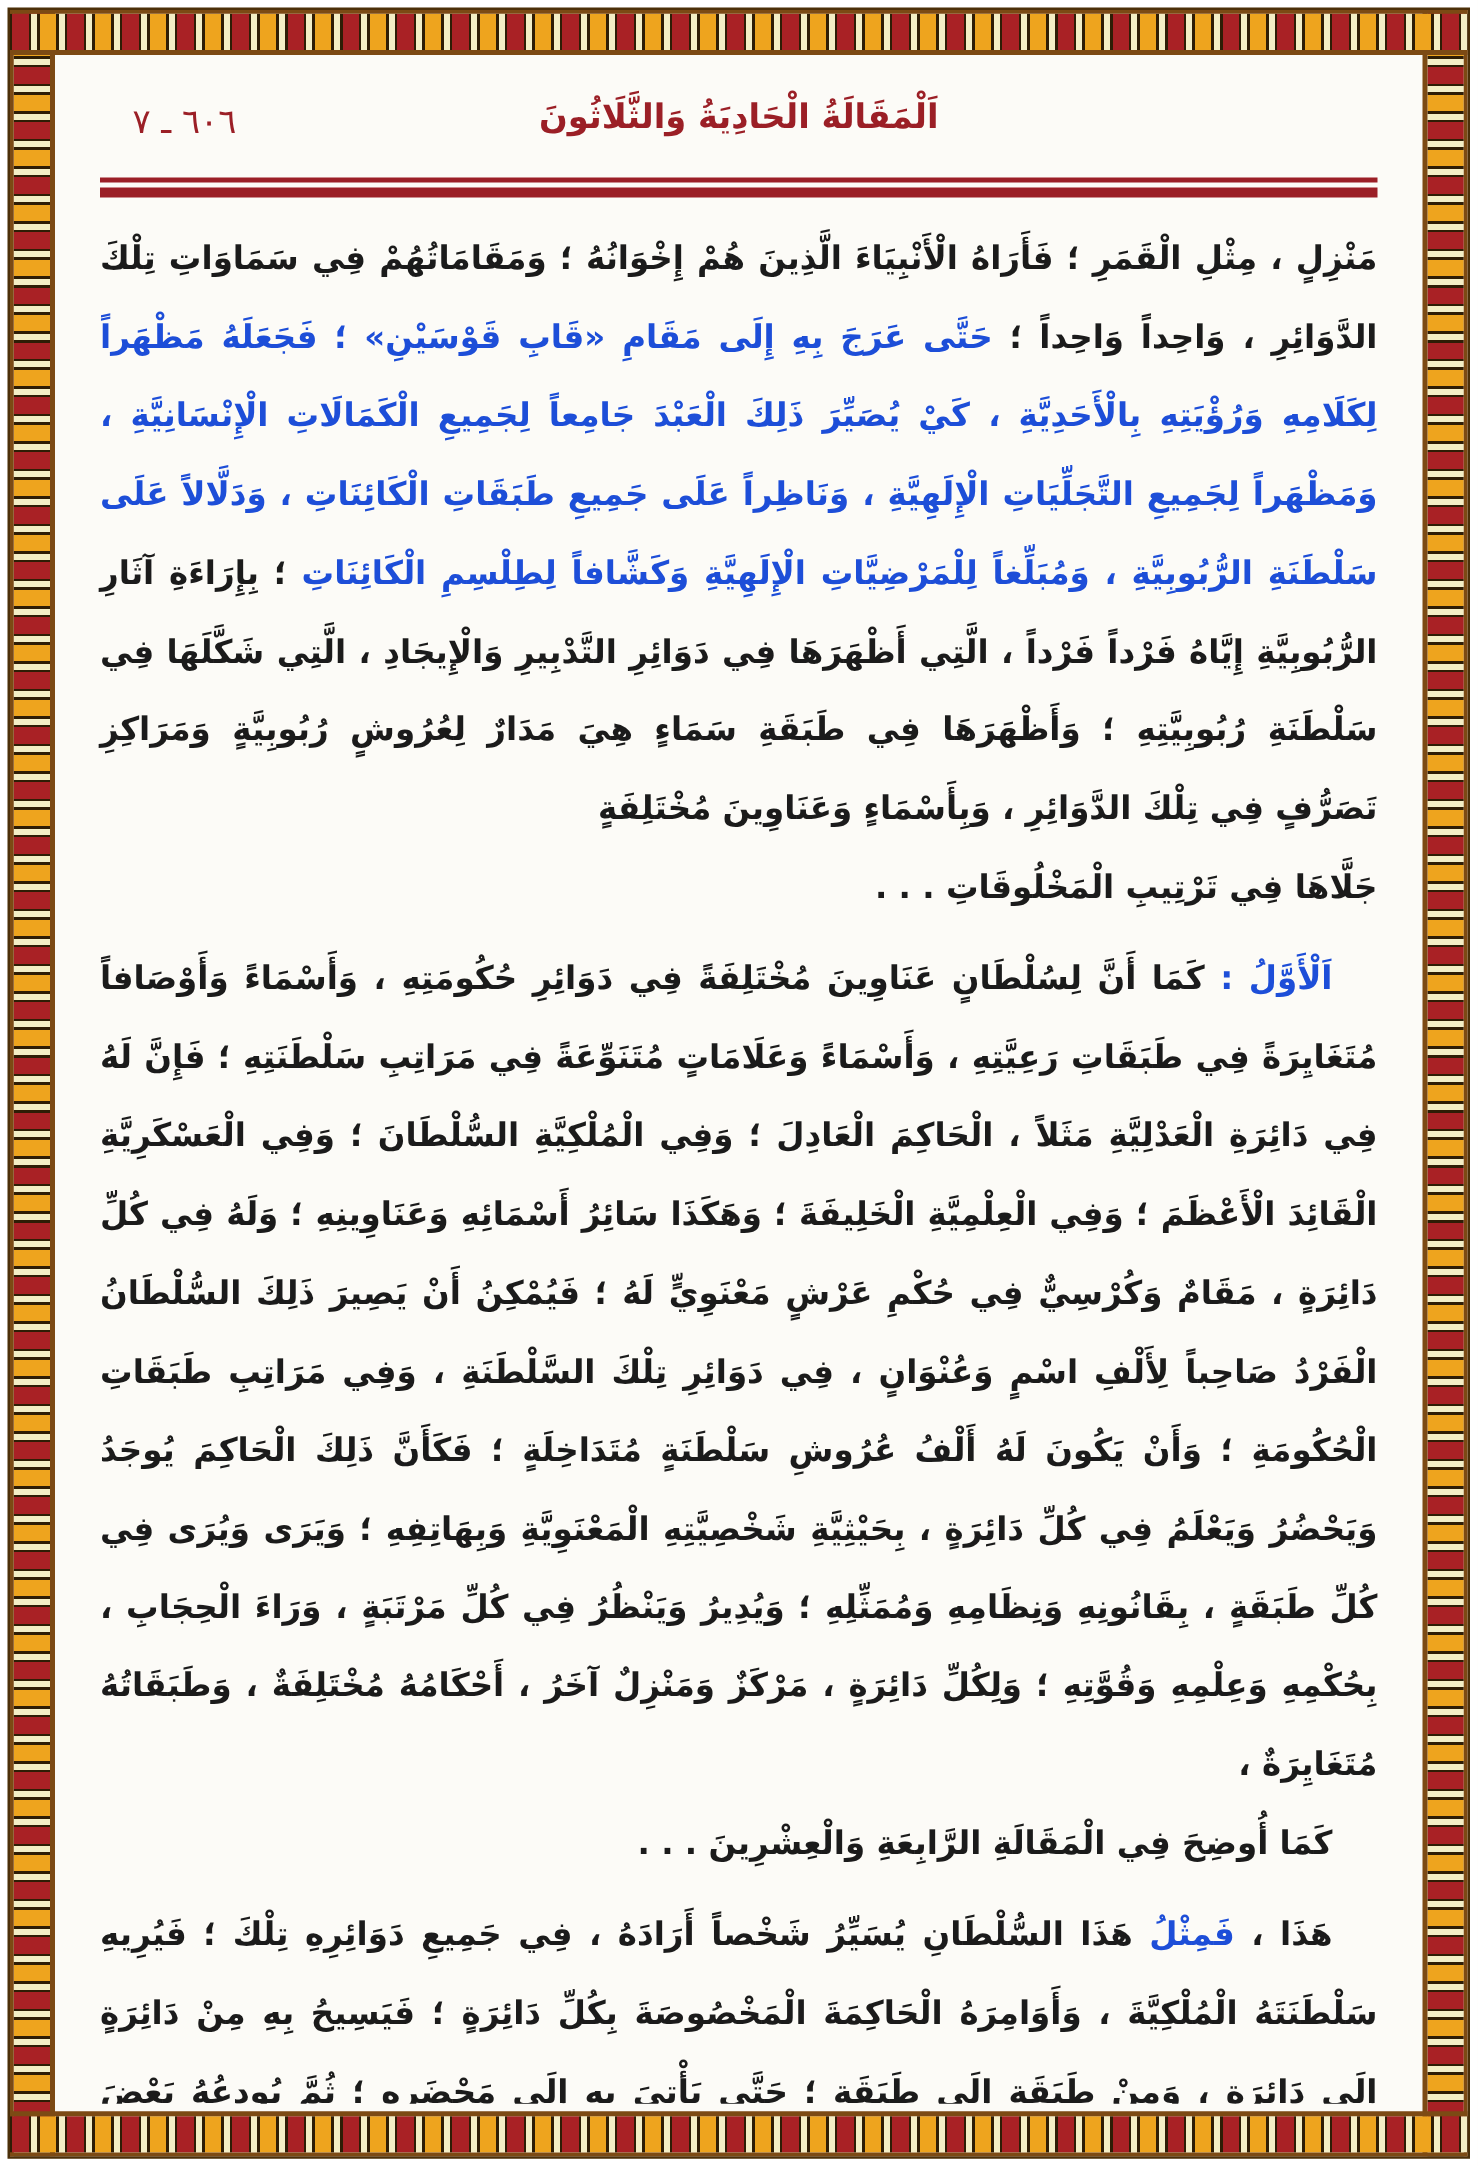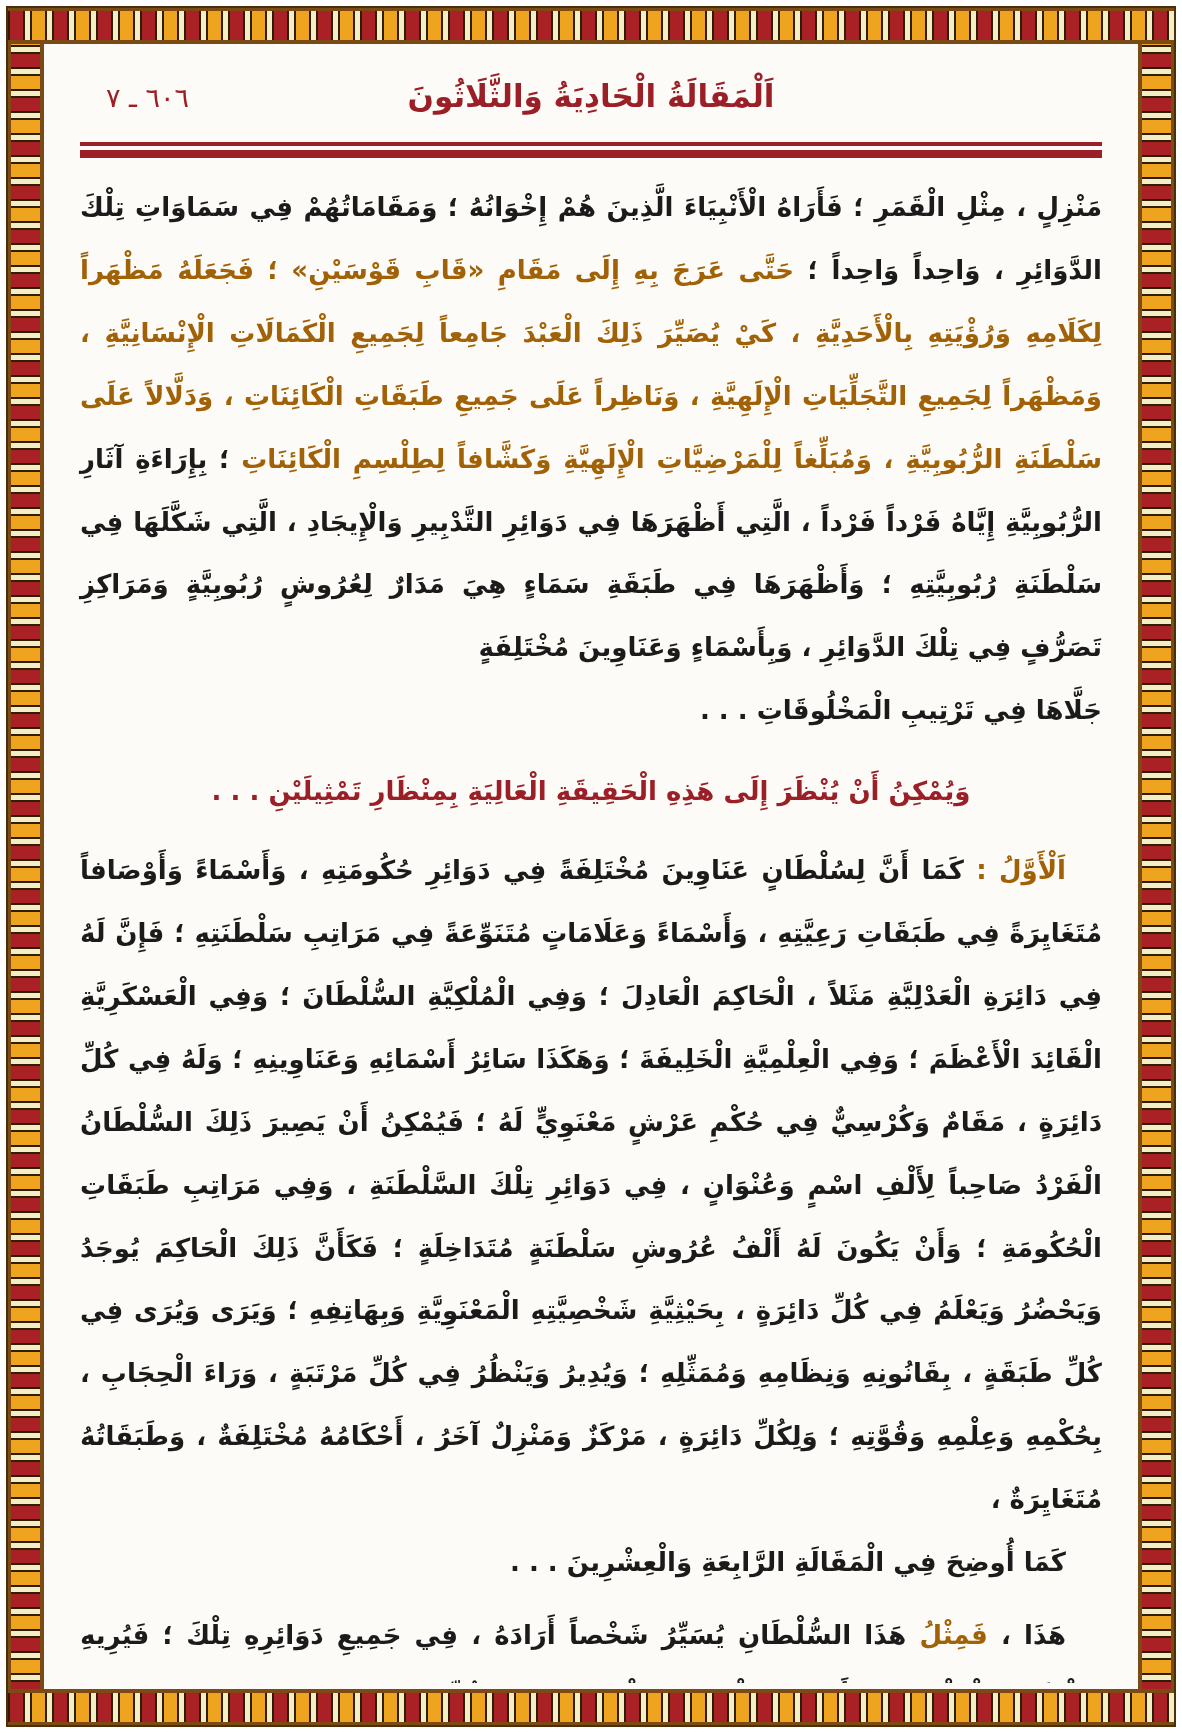--- a/index.html
+++ b/index.html
@@ -48,37 +48,37 @@
 
   
   .content{
     position:absolute;left:42px;top:42px;right:42px;bottom:42px;
     padding:18px 30px 10px 30px;box-sizing:border-box;
     overflow:hidden;direction:rtl;
   }
   .header{position:relative;height:64px;}
   .chapter-title{
     position:absolute;left:0;right:0;top:10px;text-align:center;
-    color:#9b1f26;font-size:31px;font-weight:bold;
+    color:#9b1f26;font-size:27px;font-weight:bold;
   }
   .page-number{
     position:absolute;left:26px;top:14px;
     color:#9b1f26;font-size:27px;font-weight:normal;direction:rtl;
   }
   .rule-thin{height:4px;background:#9b1f26;margin:10px 0 4px 0;}
   .rule-thick{height:8px;background:#9b1f26;margin:0 0 0 0;}
 
   .body-text{
     margin-top:18px;
     color:#1b1b1b;font-size:26px;font-weight:bold;
     line-height:2.42;text-align:justify;
   }
   p{margin:0 0 10px 0;}
   .indent{text-indent:36px;}
-  .red{color:#a16207;}
+  .red{color:#1d4ed8;}
   .center-line{display:block;text-align:right;}
   .centered-red{
     text-align:center;color:#9b1f26;margin:18px 0 16px 0;
   }
 </style>
 </head>
 <body>
 
 <div class="frame">
   <div class="band band-h band-top"></div>
@@ -98,21 +98,20 @@
 
     <div class="body-text">
 
       <p>
         <span>مَنْزِلٍ ، مِثْلِ الْقَمَرِ ؛ فَأَرَاهُ الْأَنْبِيَاءَ الَّذِينَ هُمْ إِخْوَانُهُ ؛ وَمَقَامَاتُهُمْ فِي سَمَاوَاتِ تِلْكَ الدَّوَائِرِ ، وَاحِداً وَاحِداً ؛</span>
         <span class="red">حَتَّى عَرَجَ بِهِ إِلَى مَقَامِ «قَابِ قَوْسَيْنِ» ؛ فَجَعَلَهُ مَظْهَراً لِكَلَامِهِ وَرُؤْيَتِهِ بِالْأَحَدِيَّةِ ، كَيْ يُصَيِّرَ ذَلِكَ الْعَبْدَ جَامِعاً لِجَمِيعِ الْكَمَالَاتِ الْإِنْسَانِيَّةِ ، وَمَظْهَراً لِجَمِيعِ التَّجَلِّيَاتِ الْإِلَهِيَّةِ ، وَنَاظِراً عَلَى جَمِيعِ طَبَقَاتِ الْكَائِنَاتِ ، وَدَلَّالاً عَلَى سَلْطَنَةِ الرُّبُوبِيَّةِ ، وَمُبَلِّغاً لِلْمَرْضِيَّاتِ الْإِلَهِيَّةِ وَكَشَّافاً لِطِلْسِمِ الْكَائِنَاتِ</span>
         <span>؛ بِإِرَاءَةِ آثَارِ الرُّبُوبِيَّةِ إِيَّاهُ فَرْداً فَرْداً ، الَّتِي أَظْهَرَهَا فِي دَوَائِرِ التَّدْبِيرِ وَالْإِيجَادِ ، الَّتِي شَكَّلَهَا فِي سَلْطَنَةِ رُبُوبِيَّتِهِ ؛ وَأَظْهَرَهَا فِي طَبَقَةِ سَمَاءٍ هِيَ مَدَارٌ لِعُرُوشٍ رُبُوبِيَّةٍ وَمَرَاكِزِ تَصَرُّفٍ فِي تِلْكَ الدَّوَائِرِ ، وَبِأَسْمَاءٍ وَعَنَاوِينَ مُخْتَلِفَةٍ</span>
         <span class="center-line">جَلَّاهَا فِي تَرْتِيبِ الْمَخْلُوقَاتِ . . .</span>
       </p>
 
-      <p class="centered-red">وَيُمْكِنُ أَنْ يُنْظَرَ إِلَى هَذِهِ الْحَقِيقَةِ الْعَالِيَةِ بِمِنْظَارِ تَمْثِيلَيْنِ . . .</p>
 
       <p class="indent">
         <span class="red">اَلْأَوَّلُ :</span>
         <span>كَمَا أَنَّ لِسُلْطَانٍ عَنَاوِينَ مُخْتَلِفَةً فِي دَوَائِرِ حُكُومَتِهِ ، وَأَسْمَاءً وَأَوْصَافاً مُتَغَايِرَةً فِي طَبَقَاتِ رَعِيَّتِهِ ، وَأَسْمَاءً وَعَلَامَاتٍ مُتَنَوِّعَةً فِي مَرَاتِبِ سَلْطَنَتِهِ ؛ فَإِنَّ لَهُ فِي دَائِرَةِ الْعَدْلِيَّةِ مَثَلاً ، الْحَاكِمَ الْعَادِلَ ؛ وَفِي الْمُلْكِيَّةِ السُّلْطَانَ ؛ وَفِي الْعَسْكَرِيَّةِ الْقَائِدَ الْأَعْظَمَ ؛ وَفِي الْعِلْمِيَّةِ الْخَلِيفَةَ ؛ وَهَكَذَا سَائِرُ أَسْمَائِهِ وَعَنَاوِينِهِ ؛ وَلَهُ فِي كُلِّ دَائِرَةٍ ، مَقَامٌ وَكُرْسِيٌّ فِي حُكْمِ عَرْشٍ مَعْنَوِيٍّ لَهُ ؛ فَيُمْكِنُ أَنْ يَصِيرَ ذَلِكَ السُّلْطَانُ الْفَرْدُ صَاحِباً لِأَلْفِ اسْمٍ وَعُنْوَانٍ ، فِي دَوَائِرِ تِلْكَ السَّلْطَنَةِ ، وَفِي مَرَاتِبِ طَبَقَاتِ الْحُكُومَةِ ؛ وَأَنْ يَكُونَ لَهُ أَلْفُ عُرُوشِ سَلْطَنَةٍ مُتَدَاخِلَةٍ ؛ فَكَأَنَّ ذَلِكَ الْحَاكِمَ يُوجَدُ وَيَحْضُرُ وَيَعْلَمُ فِي كُلِّ دَائِرَةٍ ، بِحَيْثِيَّةِ شَخْصِيَّتِهِ الْمَعْنَوِيَّةِ وَبِهَاتِفِهِ ؛ وَيَرَى وَيُرَى فِي كُلِّ طَبَقَةٍ ، بِقَانُونِهِ وَنِظَامِهِ وَمُمَثِّلِهِ ؛ وَيُدِيرُ وَيَنْظُرُ فِي كُلِّ مَرْتَبَةٍ ، وَرَاءَ الْحِجَابِ ، بِحُكْمِهِ وَعِلْمِهِ وَقُوَّتِهِ ؛ وَلِكُلِّ دَائِرَةٍ ، مَرْكَزٌ وَمَنْزِلٌ آخَرُ ، أَحْكَامُهُ مُخْتَلِفَةٌ ، وَطَبَقَاتُهُ مُتَغَايِرَةٌ ،</span>
         <span class="center-line">كَمَا أُوضِحَ فِي الْمَقَالَةِ الرَّابِعَةِ وَالْعِشْرِينَ . . .</span>
       </p>
 
       <p class="indent">
         <span>هَذَا ،</span>
         <span class="red">فَمِثْلُ</span>

